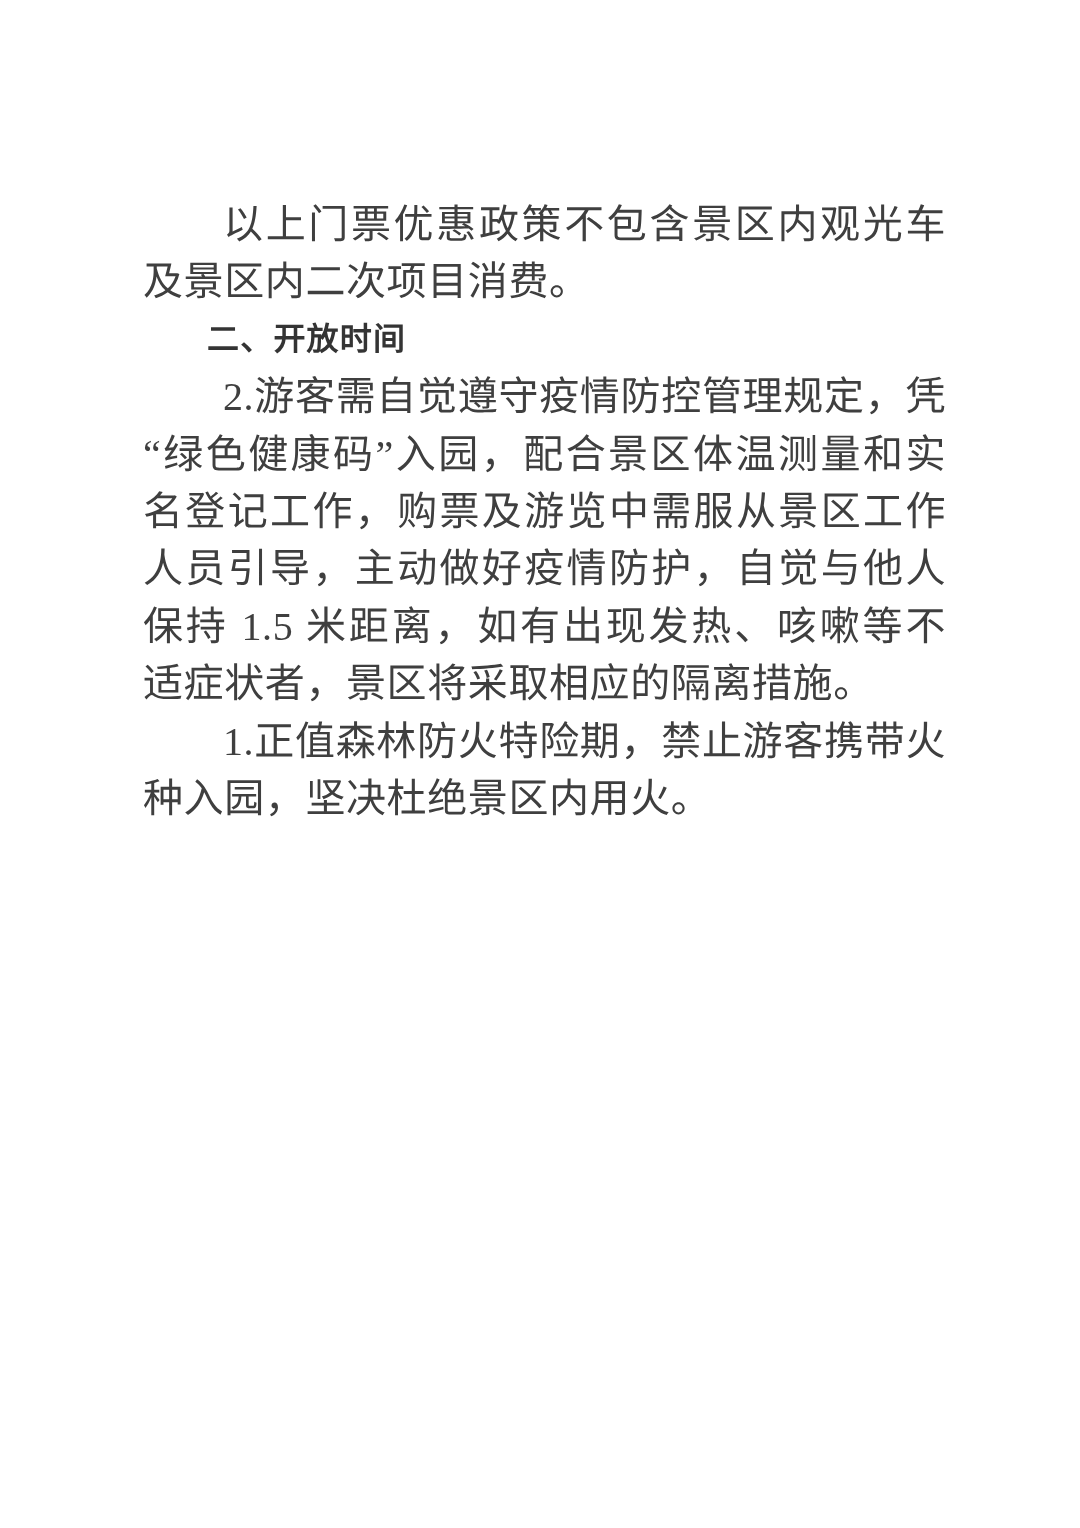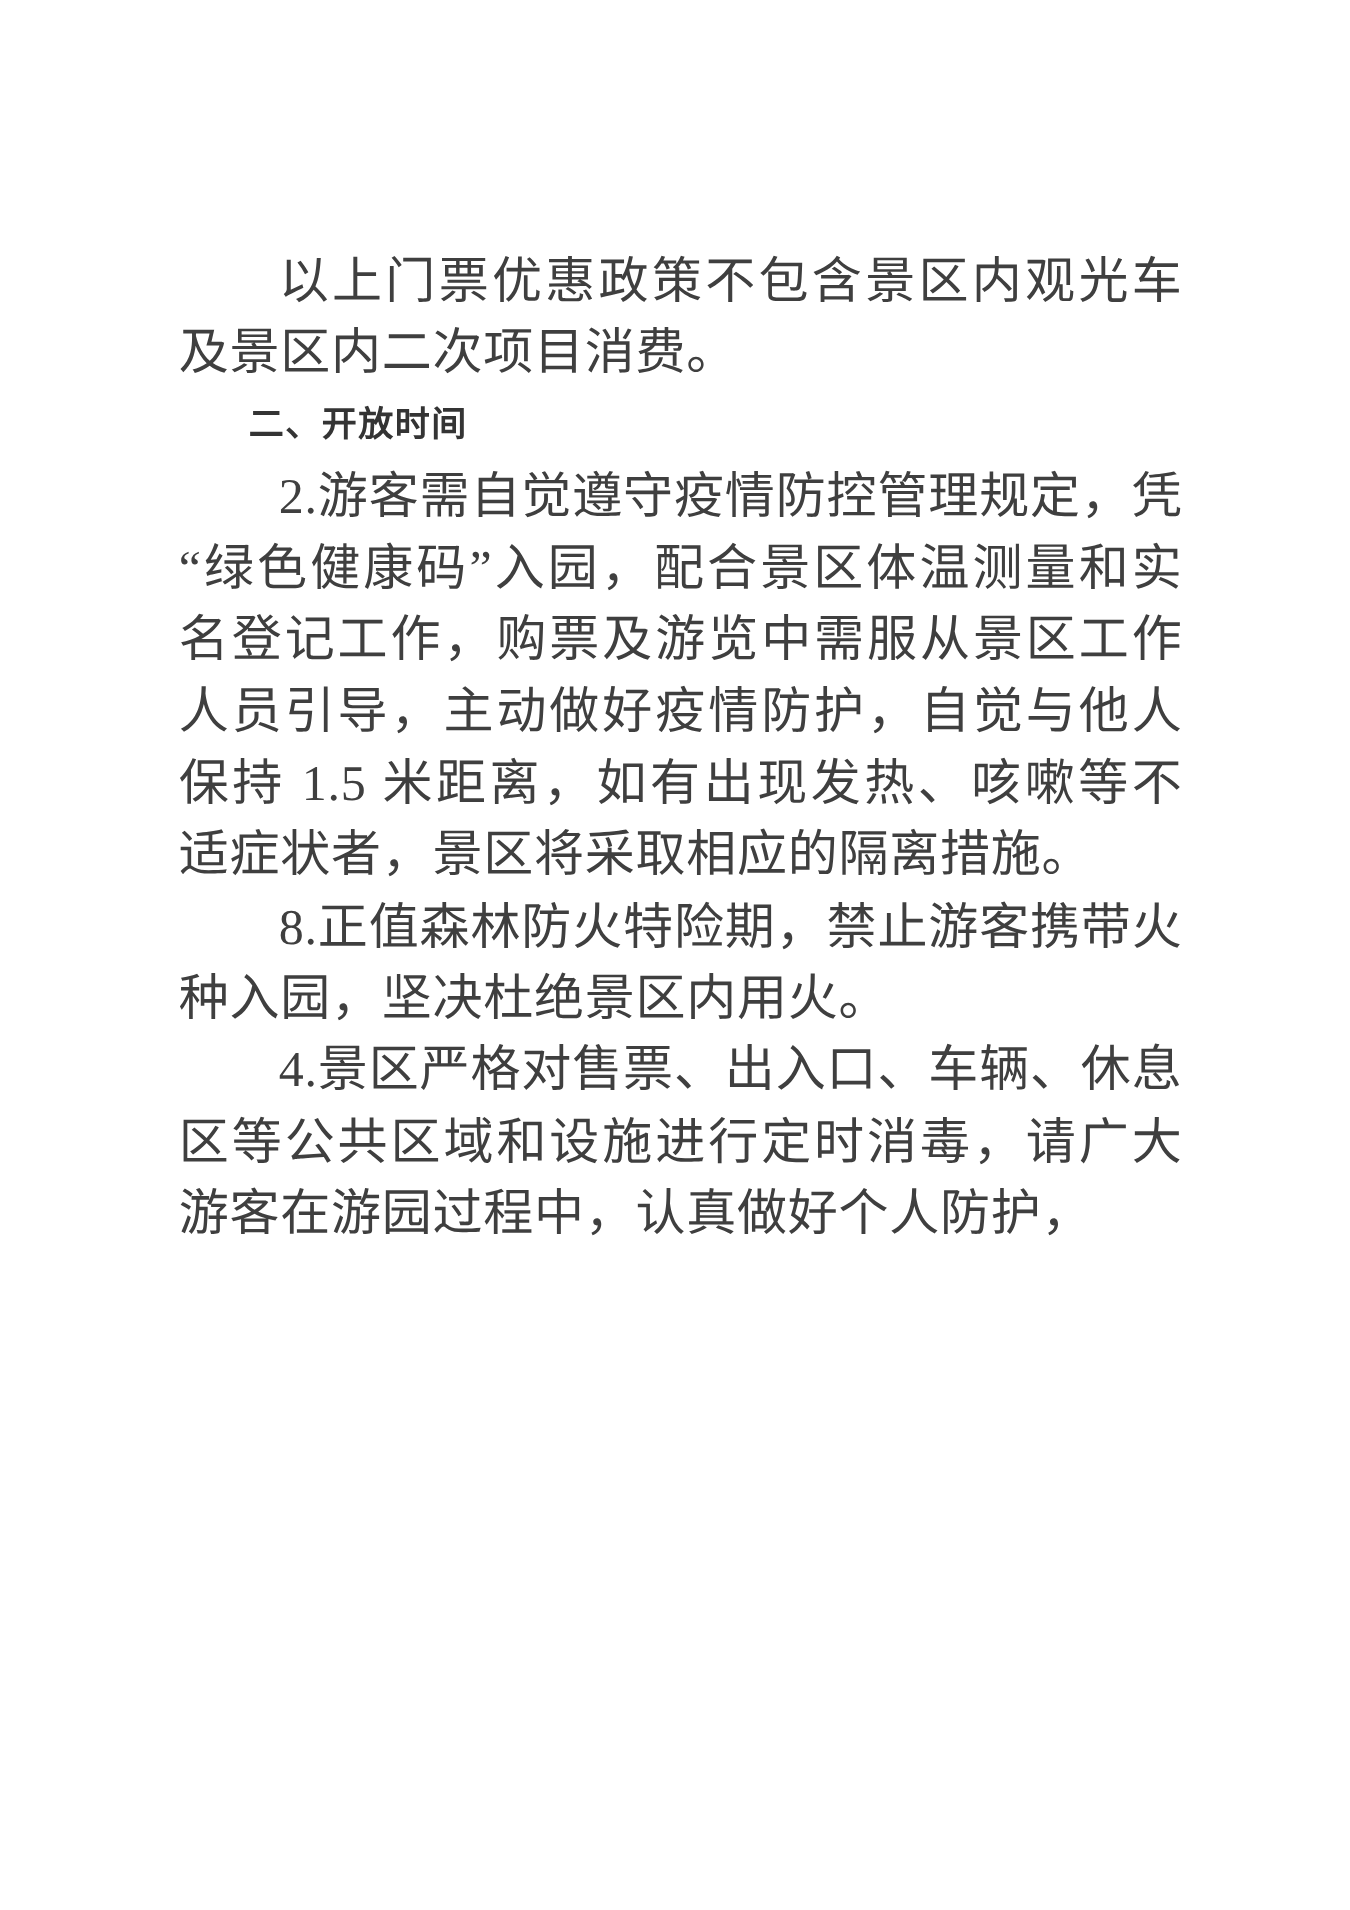--- a/index.html
+++ b/index.html
@@ -43,21 +43,21 @@
     font-weight: 400;
     color: #3f3f3f;
   }
 
   .para.indent {
     text-indent: 2em;
   }
 
   .heading {
     font-family: "Liberation Sans", "DejaVu Sans", sans-serif;
-    font-size: 28px;
+    font-size: 32px;
     line-height: 57.4px;
     font-weight: 700;
     letter-spacing: 1.2px;
     color: #343434;
     text-indent: 2em;
     text-align: left;
   }
 
   
   .doc-body {
@@ -75,18 +75,17 @@
 
     <h2 class="heading">二、开放时间</h2>
 
 
 
 
 
 
     <p class="para indent">2.游客需自觉遵守疫情防控管理规定，凭“绿色健康码”入园，配合景区体温测量和实名登记工作，购票及游览中需服从景区工作人员引导，主动做好疫情防护，自觉与他人保持 1.5 米距离，如有出现发热、咳嗽等不适症状者，景区将采取相应的隔离措施。</p>
 
-    <p class="para indent">8.正值森林防火特险期，禁止游客携带火种入园，坚决杜绝景区内用火。</p>
+    <p class="para indent">1.正值森林防火特险期，禁止游客携带火种入园，坚决杜绝景区内用火。</p>
 
-    <p class="para indent">4.景区严格对售票、出入口、车辆、休息区等公共区域和设施进行定时消毒，请广大游客在游园过程中，认真做好个人防护，</p>
 
   </div>
 </div>
 
 </body></html>

